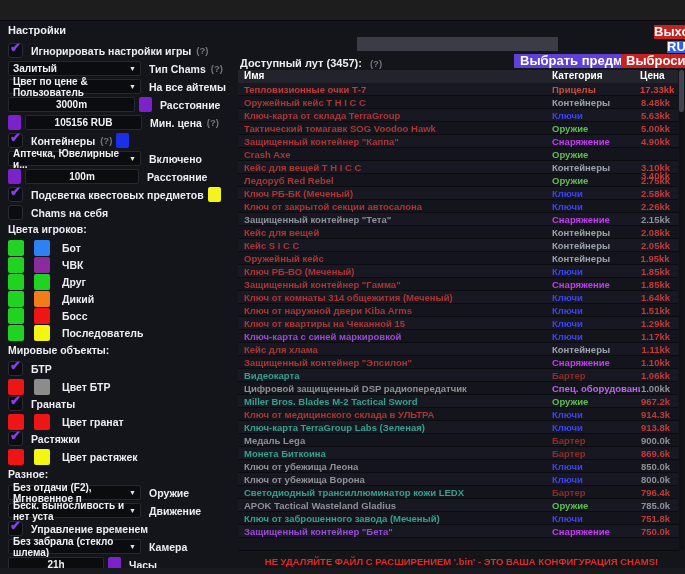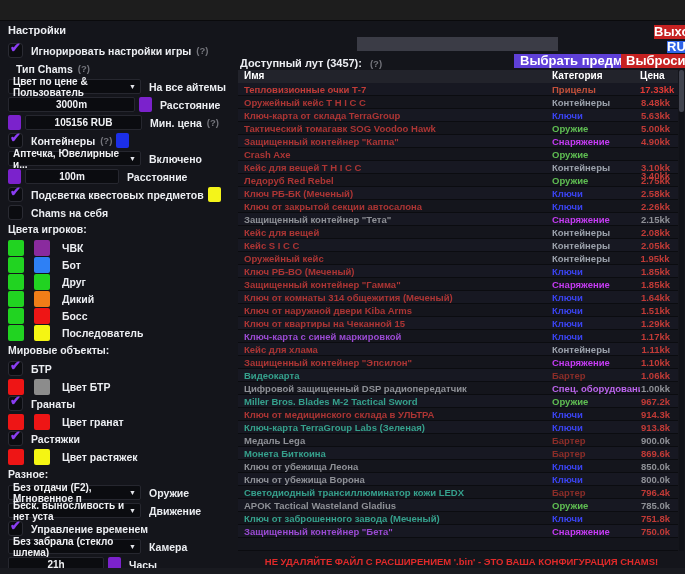--- a/index.html
+++ b/index.html
@@ -69,20 +69,24 @@
 
   <div class="sidebar">
     <div class="side-title">Настройки</div>
     <div id="sidebar-rows">
         <div class="srow">
           <span class="cb on"></span>
           <span class="lbl">Игнорировать настройки игры</span>
           <span class="hint">(?)</span>
         </div>
         <div class="srow">
+          <div class="ctrl sel">
+            <span>Залитый</span>
+            <span class="arr">▼</span>
+          </div>
           <span class="lbl">Тип Chams</span>
           <span class="hint">(?)</span>
         </div>
         <div class="srow">
           <div class="ctrl sel">
             <span>Цвет по цене &amp; Пользователь</span>
             <span class="arr">▼</span>
           </div>
           <span class="lbl">На все айтемы</span>
         </div>
@@ -105,42 +109,42 @@
         </div>
         <div class="srow">
           <div class="ctrl sel">
             <span>Аптечка, Ювелирные и...</span>
             <span class="arr">▼</span>
           </div>
           <span class="lbl">Включено</span>
         </div>
         <div class="srow">
           <span class="sw mr" style="background: rgb(123, 34, 204);"></span>
-          <div class="ctrl inp" style="width: 94px;">100m</div>
+          <div class="ctrl inp" style="width: 114px;">100m</div>
           <span class="lbl">Расстояние</span>
         </div>
         <div class="srow">
           <span class="cb on"></span>
           <span class="lbl">Подсветка квестовых предметов</span>
           <span class="sw ml" style="background: rgb(244, 244, 26);"></span>
         </div>
         <div class="srow">
           <span class="cb"></span>
           <span class="lbl">Chams на себя</span>
         </div>
         <div class="sec">Цвета игроков:</div>
         <div class="srow colors">
           <span class="sw2" style="background: rgb(33, 211, 33);"></span>
+          <span class="sw2" style="background: rgb(46, 128, 245);"></span>
+          <span class="lbl" style="margin-left: 2px;">Бот</span>
+        </div>
+        <div class="srow colors">
+          <span class="sw2" style="background: rgb(33, 211, 33);"></span>
           <span class="sw2" style="background: rgb(138, 43, 158);"></span>
           <span class="lbl" style="margin-left: 2px;">ЧВК</span>
-        </div>
-        <div class="srow colors">
-          <span class="sw2" style="background: rgb(33, 211, 33);"></span>
-          <span class="sw2" style="background: rgb(46, 128, 245);"></span>
-          <span class="lbl" style="margin-left: 2px;">Бот</span>
         </div>
         <div class="srow colors">
           <span class="sw2" style="background: rgb(33, 211, 33);"></span>
           <span class="sw2" style="background: rgb(33, 211, 33);"></span>
           <span class="lbl" style="margin-left: 2px;">Друг</span>
         </div>
         <div class="srow colors">
           <span class="sw2" style="background: rgb(33, 211, 33);"></span>
           <span class="sw2" style="background: rgb(240, 125, 24);"></span>
           <span class="lbl" style="margin-left: 2px;">Дикий</span>

